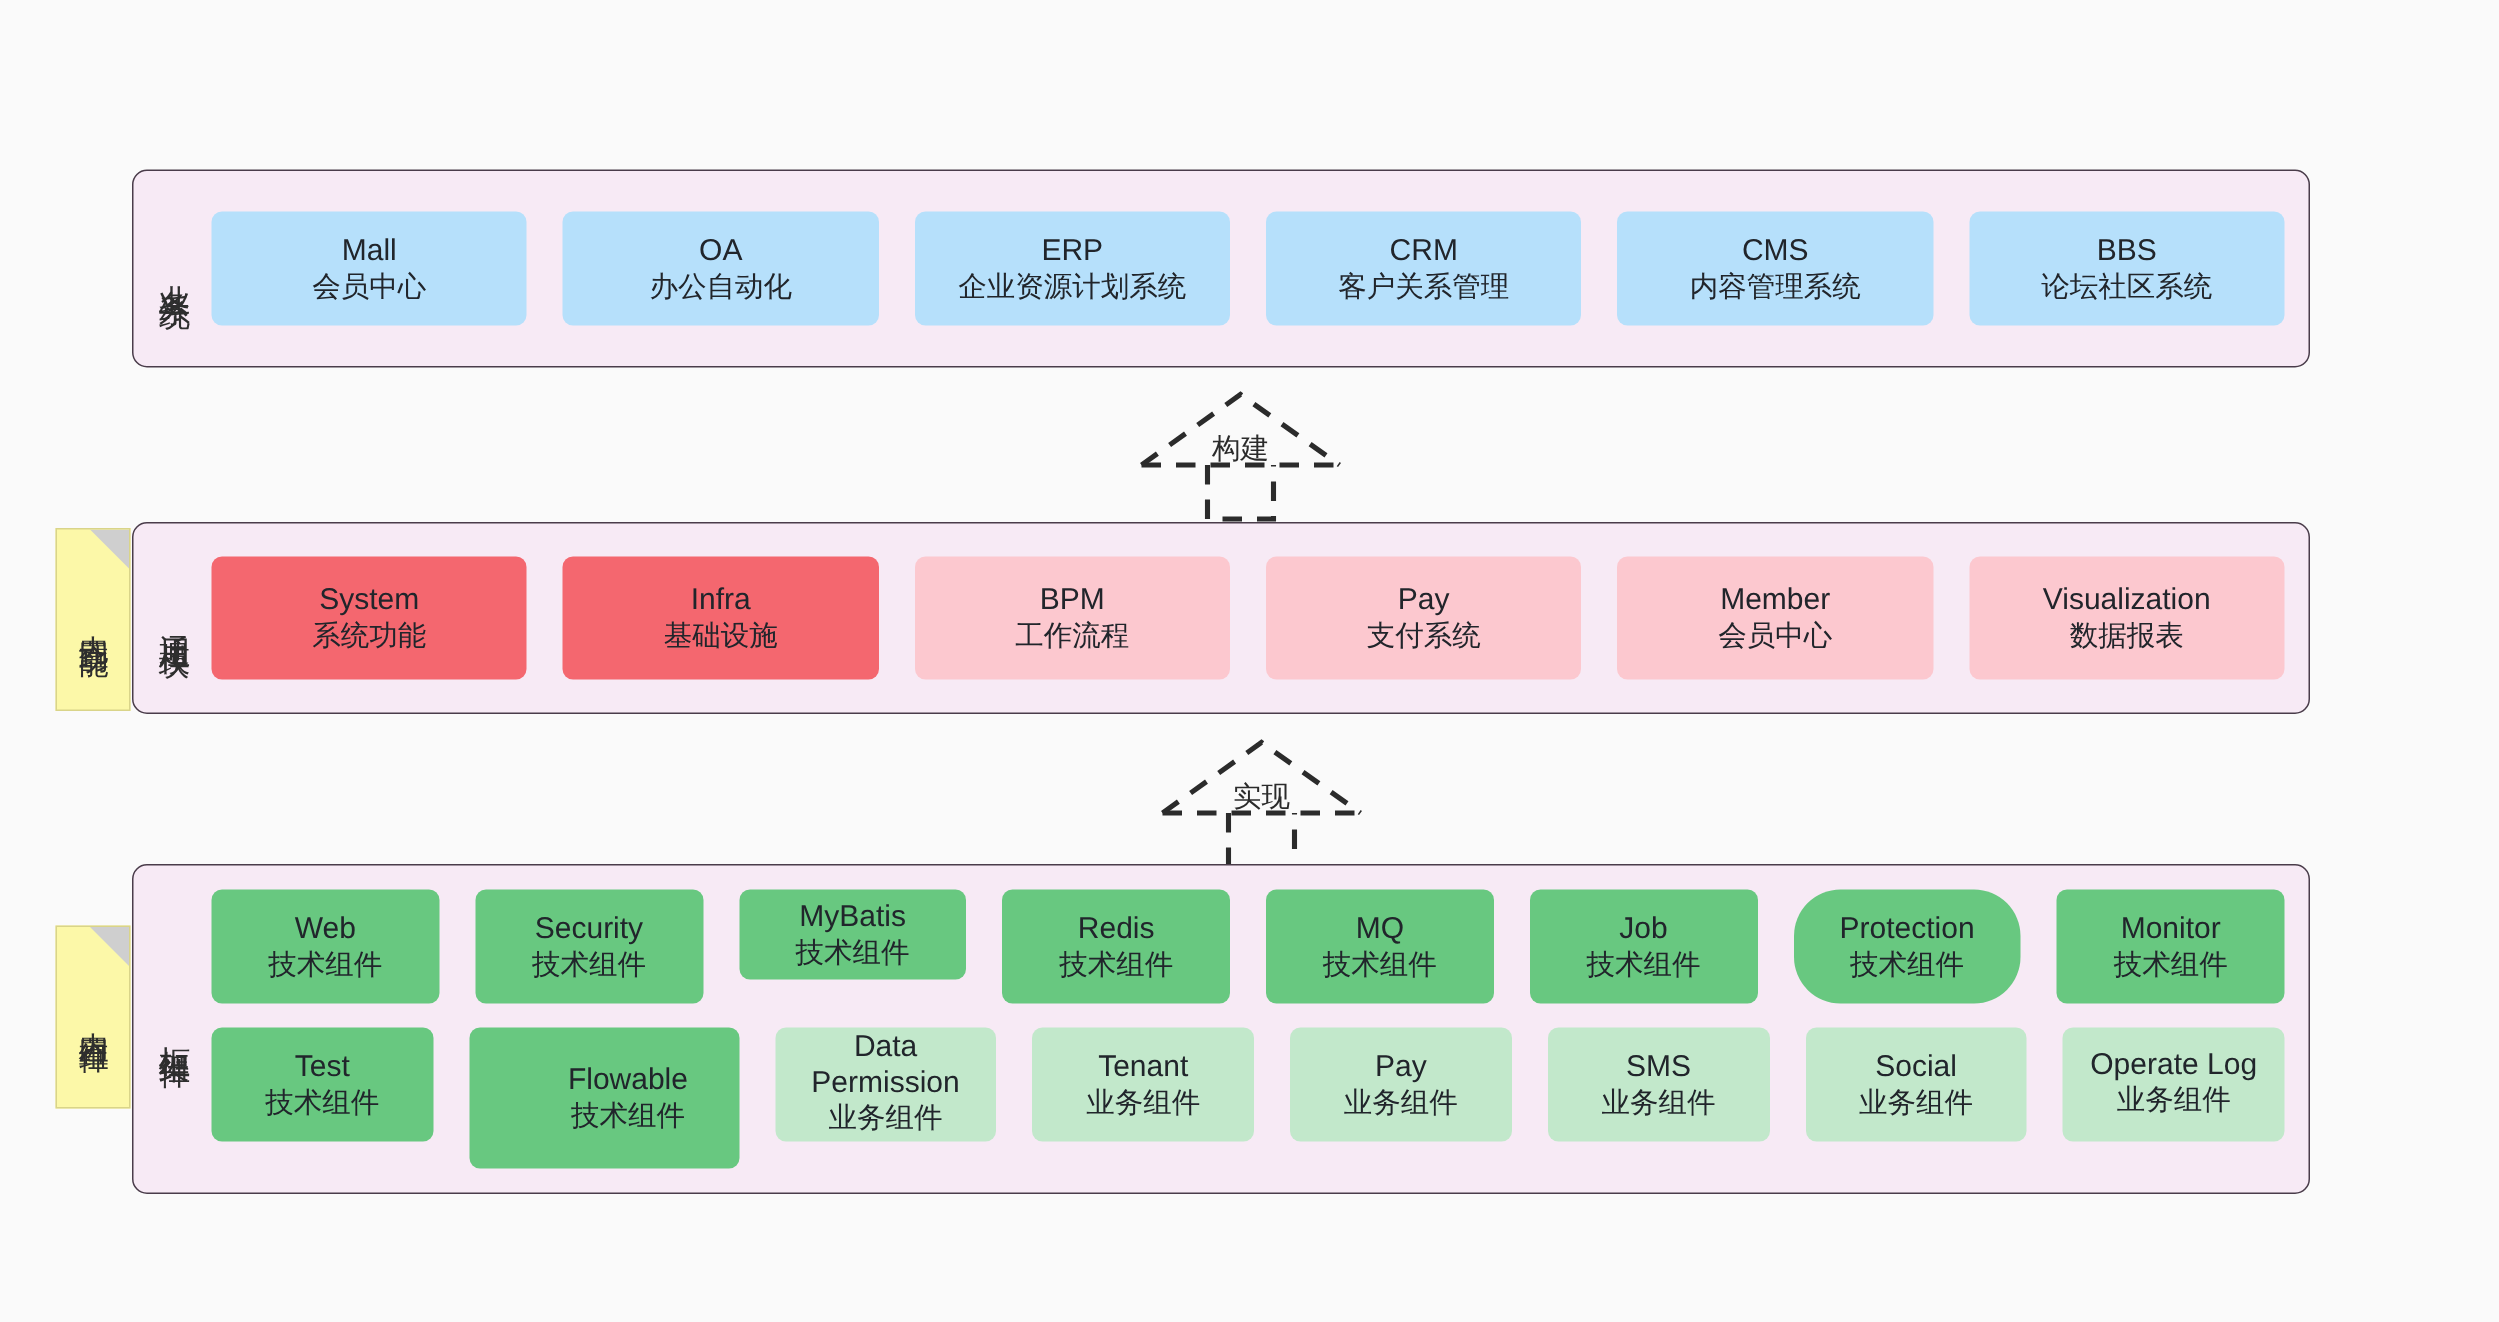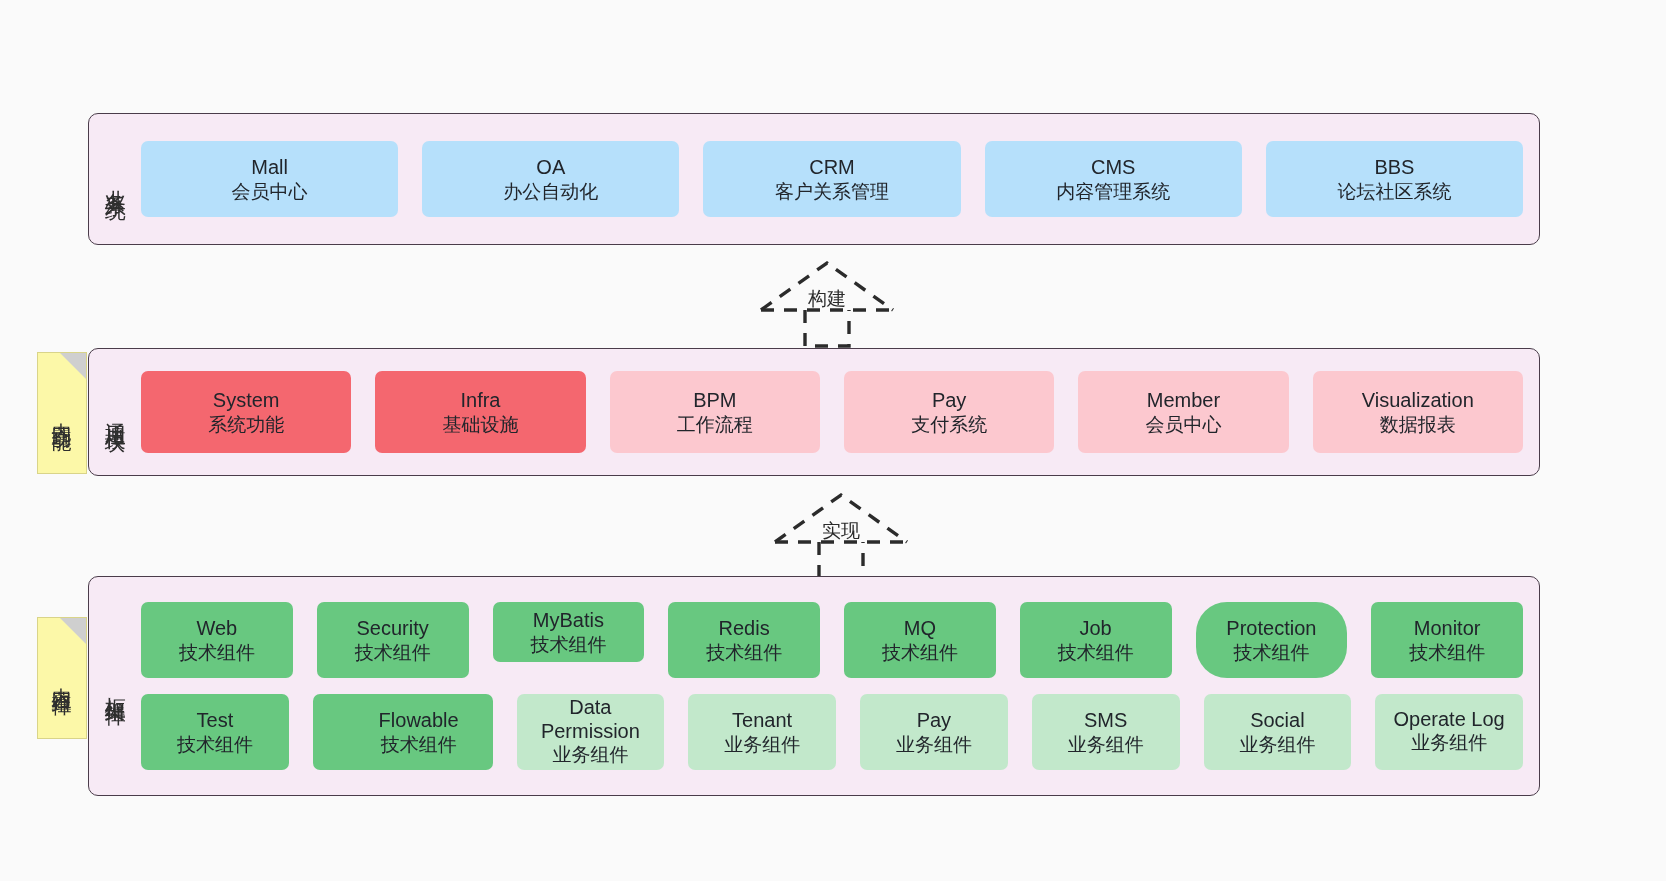--- a/index.html
+++ b/index.html
@@ -131,20 +131,24 @@
       <div class="row" id="business-row">
           <div class="cell blue" style="height: 76px;">
             <div class="t1">Mall</div>
             <div class="t2">会员中心</div>
           </div>
           <div class="cell blue" style="height: 76px;">
             <div class="t1">OA</div>
             <div class="t2">办公自动化</div>
           </div>
           <div class="cell blue" style="height: 76px;">
+            <div class="t1">ERP</div>
+            <div class="t2">企业资源计划系统</div>
+          </div>
+          <div class="cell blue" style="height: 76px;">
             <div class="t1">CRM</div>
             <div class="t2">客户关系管理</div>
           </div>
           <div class="cell blue" style="height: 76px;">
             <div class="t1">CMS</div>
             <div class="t2">内容管理系统</div>
           </div>
           <div class="cell blue" style="height: 76px;">
             <div class="t1">BBS</div>
             <div class="t2">论坛社区系统</div>
@@ -248,21 +252,21 @@
           <div class="cell green" style="height: 76px;">
             <div class="t1">Monitor</div>
             <div class="t2">技术组件</div>
           </div>
         </div>
       <div class="row" id="framework-row-biz">
           <div class="cell green" style="height: 76px;">
             <div class="t1">Test</div>
             <div class="t2">技术组件</div>
           </div>
-          <div class="cell green" style="height: 76px; padding-left: 36px;">
+          <div class="cell green" style="height: 94px; padding-left: 36px;">
             <div class="t1">Flowable</div>
             <div class="t2">技术组件</div>
           </div>
           <div class="cell lgreen wrap2" style="height: 76px;">
             <div class="t1">Data Permission</div>
             <div class="t2">业务组件</div>
           </div>
           <div class="cell lgreen" style="height: 76px;">
             <div class="t1">Tenant</div>
             <div class="t2">业务组件</div>

